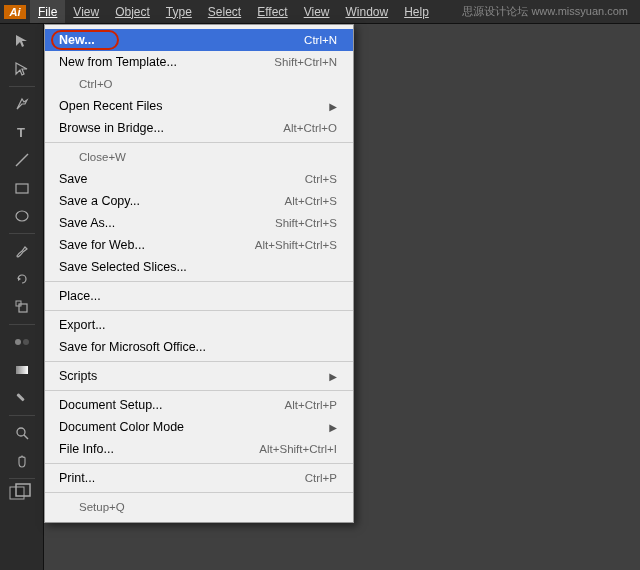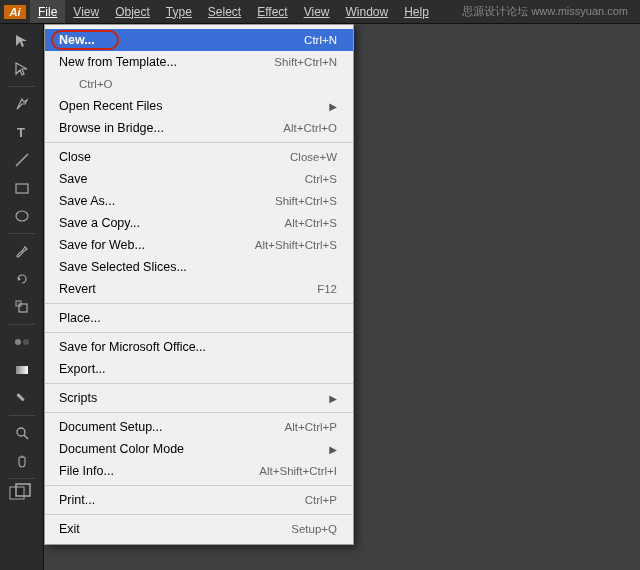--- a/index.html
+++ b/index.html
@@ -302,65 +302,60 @@
         <span class="submenu-arrow">▶</span>
       </div>
       <div class="menu-row">
         <span class="menu-row-label">Browse in Bridge...</span>
         <span class="shortcut">Alt+Ctrl+O</span>
       </div>
 
       <div class="menu-separator"></div>
 
       <div class="menu-row">
-        <span class="menu-row-label">Close</span>
         <span class="shortcut">Close+W</span>
       </div>
       <div class="menu-row">
         <span class="menu-row-label">Save</span>
         <span class="shortcut">Ctrl+S</span>
       </div>
       <div class="menu-row">
+        <span class="menu-row-label">Save a Copy...</span>
+        <span class="shortcut">Alt+Ctrl+S</span>
+      </div>
+      <div class="menu-row">
         <span class="menu-row-label">Save As...</span>
         <span class="shortcut">Shift+Ctrl+S</span>
       </div>
       <div class="menu-row">
-        <span class="menu-row-label">Save a Copy...</span>
-        <span class="shortcut">Alt+Ctrl+S</span>
-      </div>
-      <div class="menu-row">
         <span class="menu-row-label">Save for Web...</span>
         <span class="shortcut">Alt+Shift+Ctrl+S</span>
       </div>
       <div class="menu-row">
         <span class="menu-row-label">Save Selected Slices...</span>
         <span class="shortcut"></span>
       </div>
-      <div class="menu-row">
-        <span class="menu-row-label">Revert</span>
-        <span class="shortcut">F12</span>
-      </div>
 
       <div class="menu-separator"></div>
 
       <div class="menu-row">
         <span class="menu-row-label">Place...</span>
         <span class="shortcut"></span>
       </div>
 
       <div class="menu-separator"></div>
 
       <div class="menu-row">
+        <span class="menu-row-label">Export...</span>
+        <span class="shortcut"></span>
+      </div>
+      <div class="menu-row">
         <span class="menu-row-label">Save for Microsoft Office...</span>
         <span class="shortcut"></span>
       </div>
-      <div class="menu-row">
-        <span class="menu-row-label">Export...</span>
-        <span class="shortcut"></span>
-      </div>
 
       <div class="menu-separator"></div>
 
       <div class="menu-row">
         <span class="menu-row-label">Scripts</span>
         <span class="submenu-arrow">▶</span>
       </div>
 
       <div class="menu-separator"></div>
 
@@ -380,21 +375,20 @@
       <div class="menu-separator"></div>
 
       <div class="menu-row">
         <span class="menu-row-label">Print...</span>
         <span class="shortcut">Ctrl+P</span>
       </div>
 
       <div class="menu-separator"></div>
 
       <div class="menu-row">
-        <span class="menu-row-label">Exit</span>
         <span class="shortcut">Setup+Q</span>
       </div>
 
     </div>
   </div>
 
   <div class="canvas-area"></div>
 
 </div>
 

